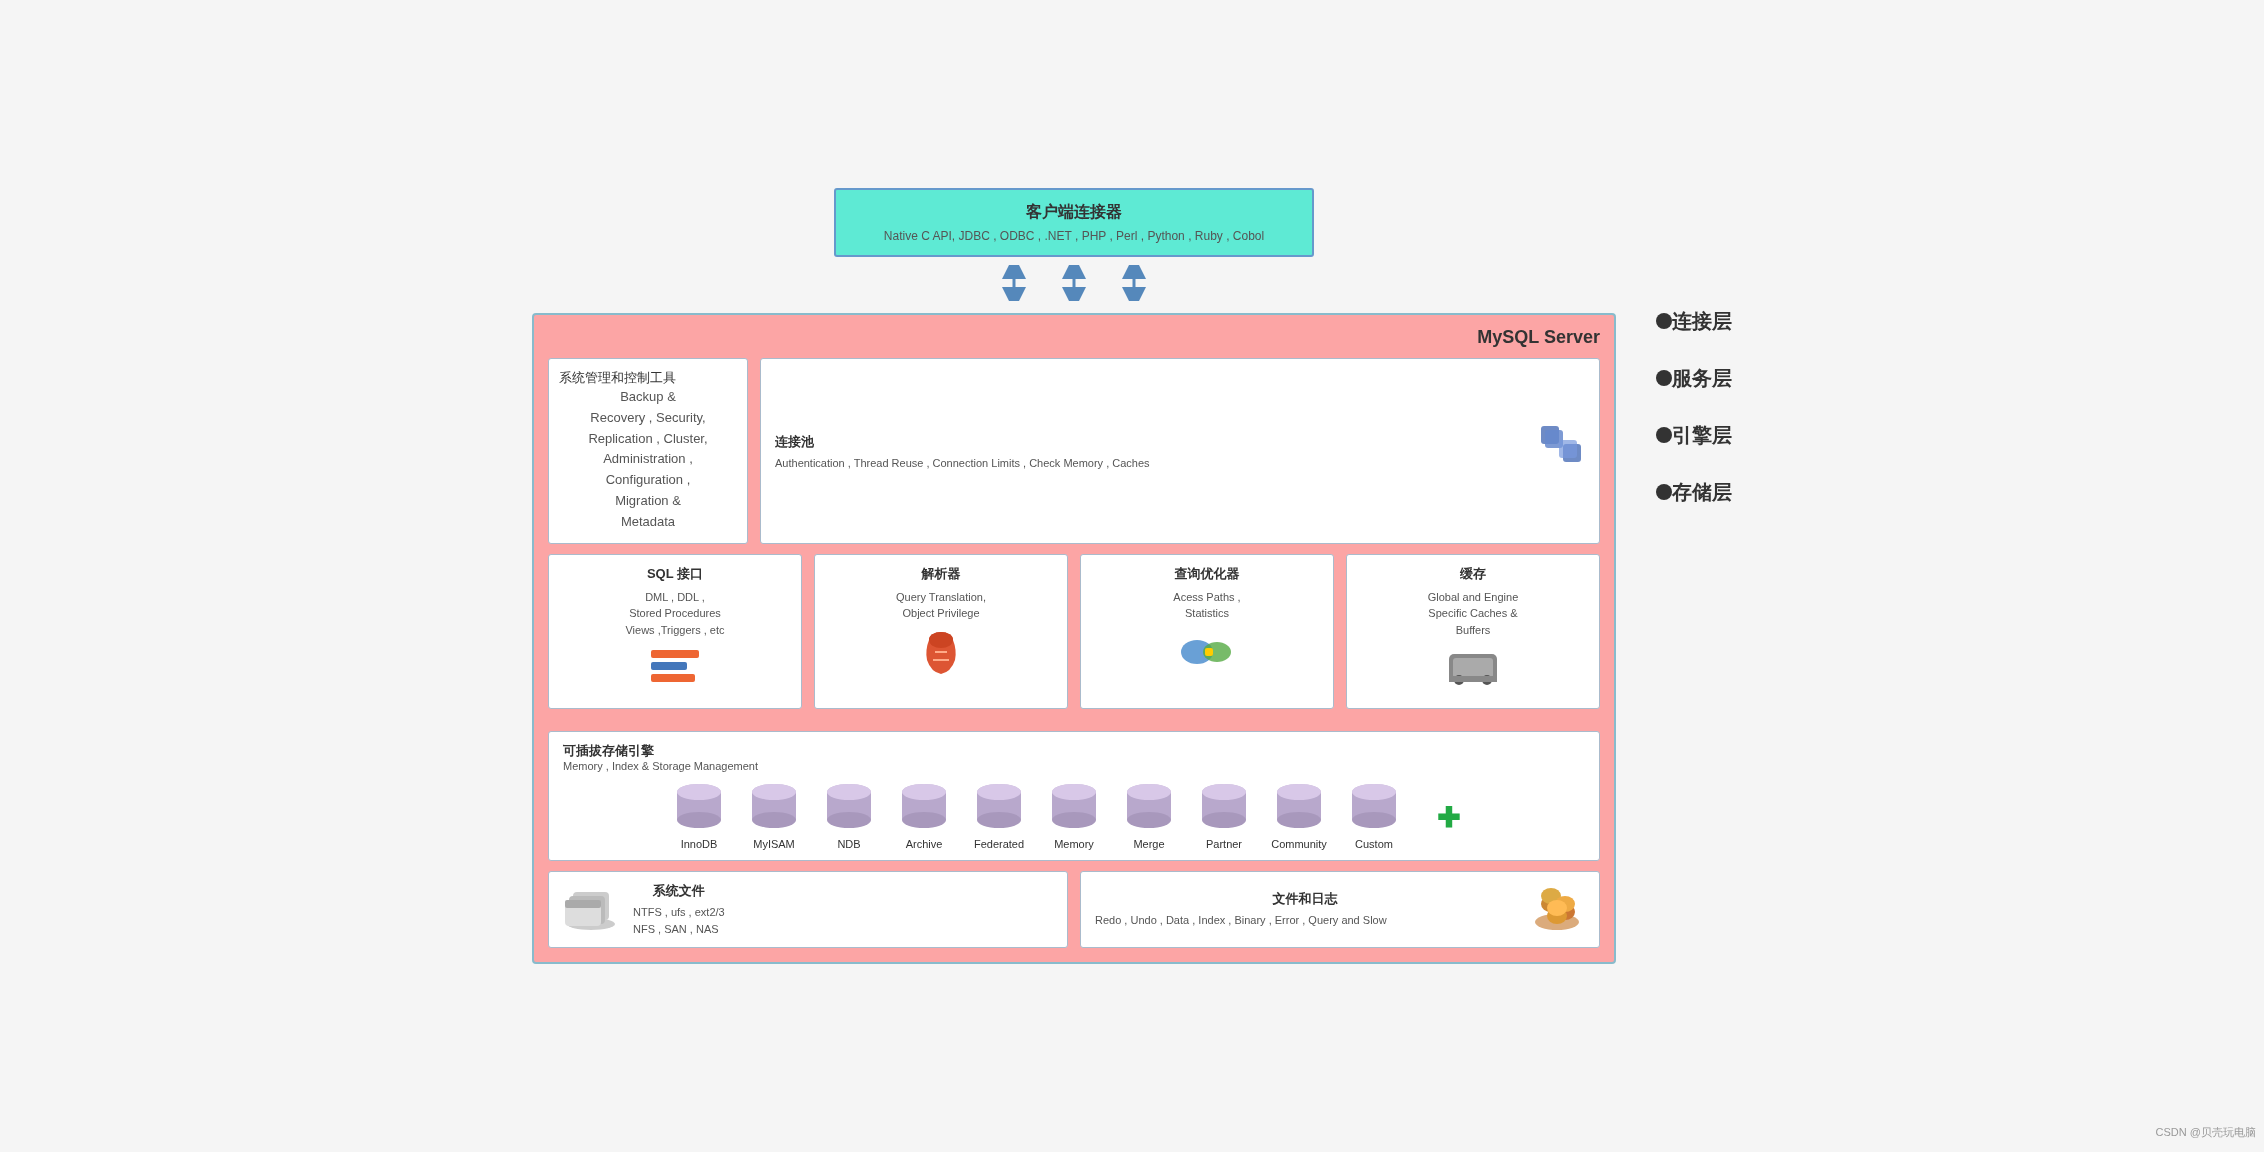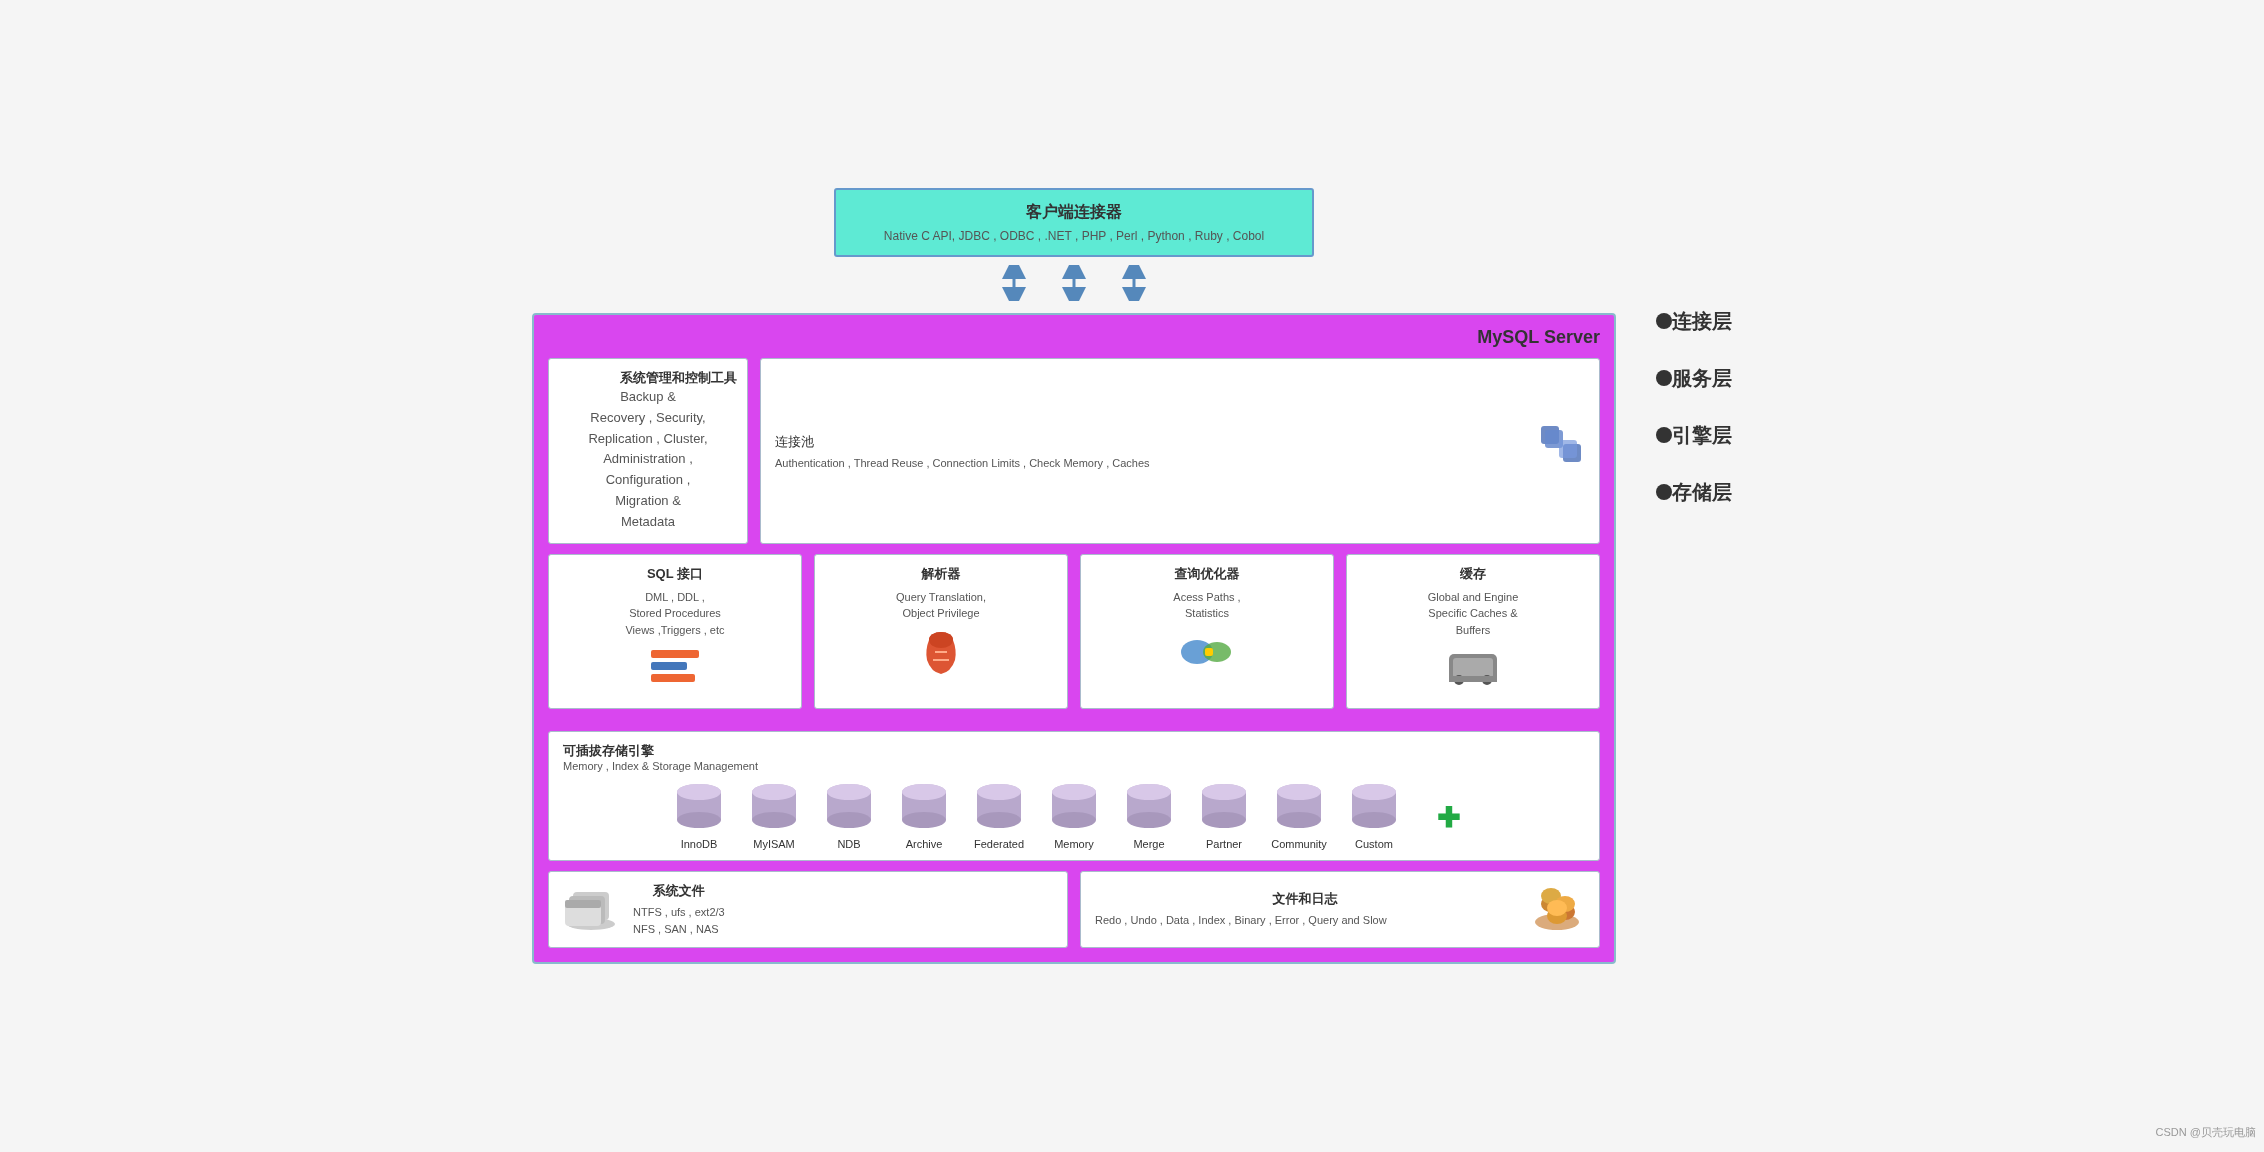--- a/index.html
+++ b/index.html
@@ -49,21 +49,21 @@
     
     .arrows-row {
       display: flex;
       gap: 30px;
       justify-content: center;
       margin: 8px 0;
     }
     
     .mysql-server {
       border: 2px solid #88bbcc;
-      background: #d946ef;
+      background: #fca5a5;
       border-radius: 4px;
       padding: 12px 14px 14px 14px;
       width: 100%;
       position: relative;
     }
     .mysql-server-title {
       text-align: right;
       font-size: 18px;
       font-weight: bold;
       color: #333;
@@ -78,22 +78,22 @@
     .mgmt-tools {
       border: 1px solid #aabbcc;
       background: white;
       padding: 10px;
       width: 200px;
       min-width: 200px;
       border-radius: 3px;
     }
     .mgmt-tools .box-title {
       font-size: 13px;
-      font-weight: bold;
-      text-align: right;
+      font-weight: normal;
+      text-align: left;
       margin-bottom: 0;
       color: #333;
     }
     .mgmt-tools .box-content {
       font-size: 13px;
       color: #555;
       text-align: center;
       line-height: 1.6;
     }
     .conn-pool {
@@ -101,21 +101,21 @@
       border: 1px solid #aabbcc;
       background: white;
       padding: 10px 14px;
       border-radius: 3px;
       display: flex;
       align-items: center;
       justify-content: space-between;
     }
     .conn-pool-text .box-title {
       font-size: 13px;
-      font-weight: normal;
+      font-weight: bold;
       color: #333;
       margin-bottom: 6px;
     }
     .conn-pool-text .box-content {
       font-size: 11px;
       color: #555;
     }
     .conn-pool-icon {
       font-size: 36px;
       color: #5577aa;

